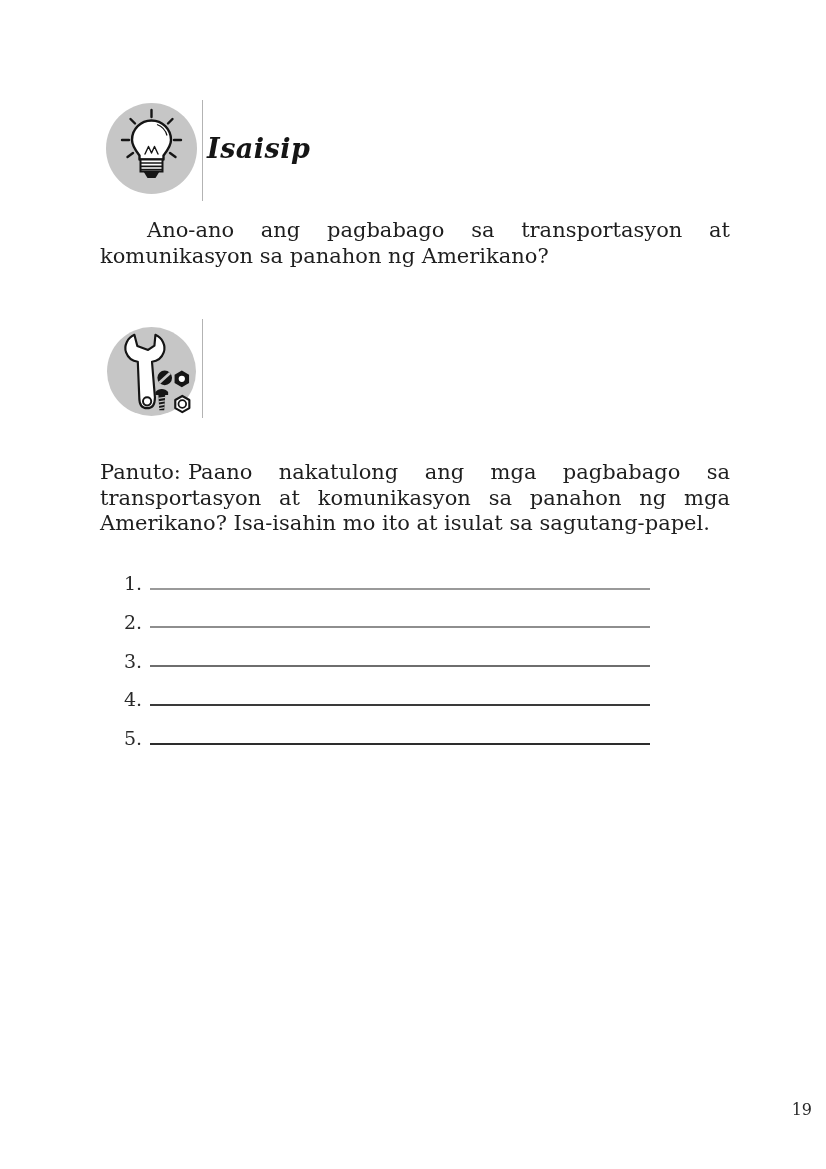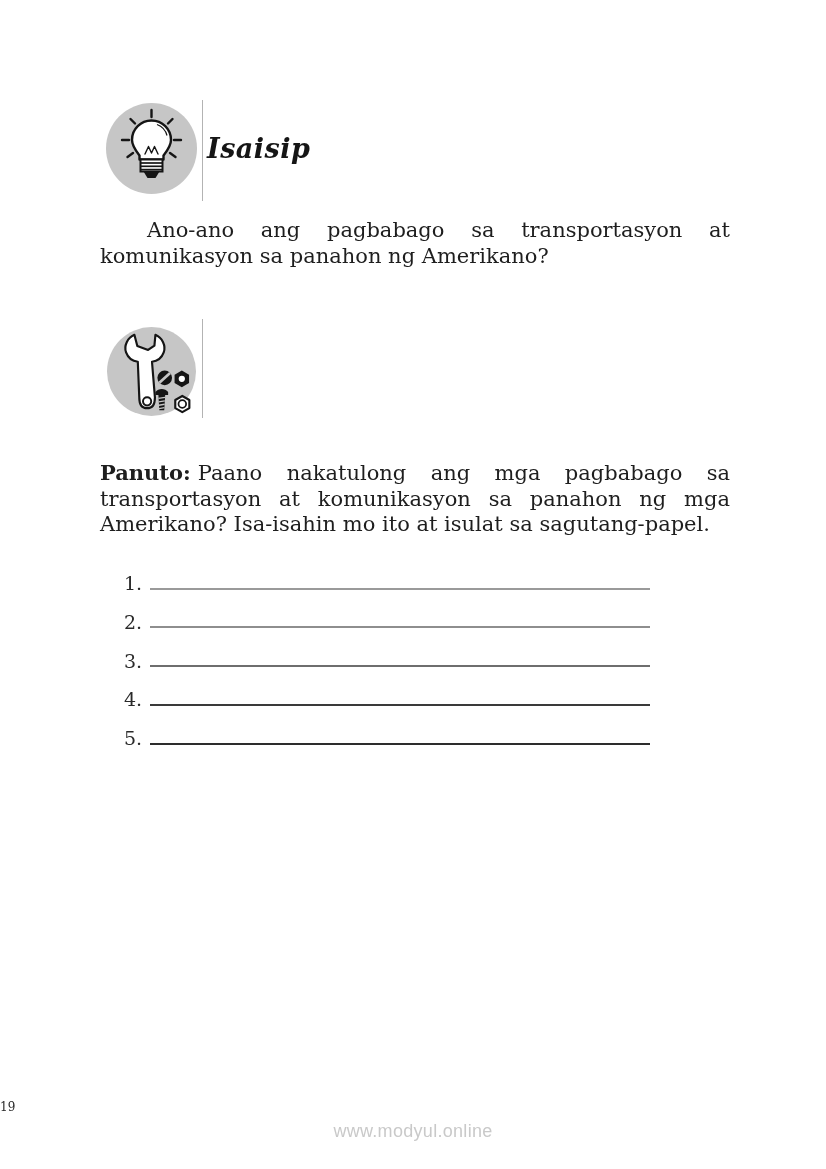--- a/index.html
+++ b/index.html
@@ -6,20 +6,21 @@
   html, body { background: #ffffff; }
   .page {
     position: relative;
     width: 826px;
     height: 1169px;
     margin: 0 auto;
     background: #ffffff;
     font-family: "DejaVu Serif", "Liberation Serif", serif;
     color: #1b1b1b;
     overflow: hidden;
+    border-radius: 18px;
   }
   .icon-circle { position: absolute; }
   .icon-circle svg { display: block; }
   .section-divider {
     position: absolute;
     width: 1px;
     background: #b3b3b3;
   }
   .section-title {
     position: absolute;
@@ -33,21 +34,21 @@
   .para {
     position: absolute;
     left: 100px;
     width: 630px;
     font-size: 21px;
     line-height: 25.5px;
     text-align: justify;
     color: #1e1e1e;
   }
   .para.indent-first { text-indent: 47px; }
-  .bold-label { font-weight: bold; padding-right: 7px; }
+  .bold-label { font-weight: normal; padding-right: 7px; }
   .blank-list { position: absolute; left: 124px; top: 570px; width: 530px; }
   .blank-row { display: flex; height: 38.75px; }
   .blank-number {
     width: 26px;
     font-size: 19px;
     line-height: 24px;
     padding-top: 1px;
     color: #2a2a2a;
     flex: 0 0 auto;
   }
@@ -59,22 +60,22 @@
   }
   .blank-row:nth-child(1) .answer-line { background: #9a9a9a; height: 2.5px; }
   .blank-row:nth-child(2) .answer-line { background: #8e8e8e; }
   .blank-row:nth-child(3) .answer-line { background: #6e6e6e; }
   .blank-row:nth-child(4) .answer-line { background: #3a3a3a; }
   .blank-row:nth-child(5) .answer-line { background: #2d2d2d; }
   .page-number {
     position: absolute;
     left: 0; right: 14px;
     top: 1100px;
-    text-align: left;
-    font-size: 12px;
+    text-align: right;
+    font-size: 16px;
     color: #2a2a2a;
   }
   .watermark {
     position: absolute;
     left: 0; right: 0;
     top: 1121px;
     text-align: center;
     font-family: "Liberation Sans", "DejaVu Sans", sans-serif;
     font-size: 18px;
     letter-spacing: 0.3px;
@@ -177,15 +178,14 @@
       <span class="blank-number">4.</span>
       <span class="answer-line"></span>
     </div>
     <div class="blank-row">
       <span class="blank-number">5.</span>
       <span class="answer-line"></span>
     </div>
   </div>
 
   <div class="page-number">19</div>
-  <div class="watermark">www.modyul.online</div>
 
 </div>
 
 </body></html>

